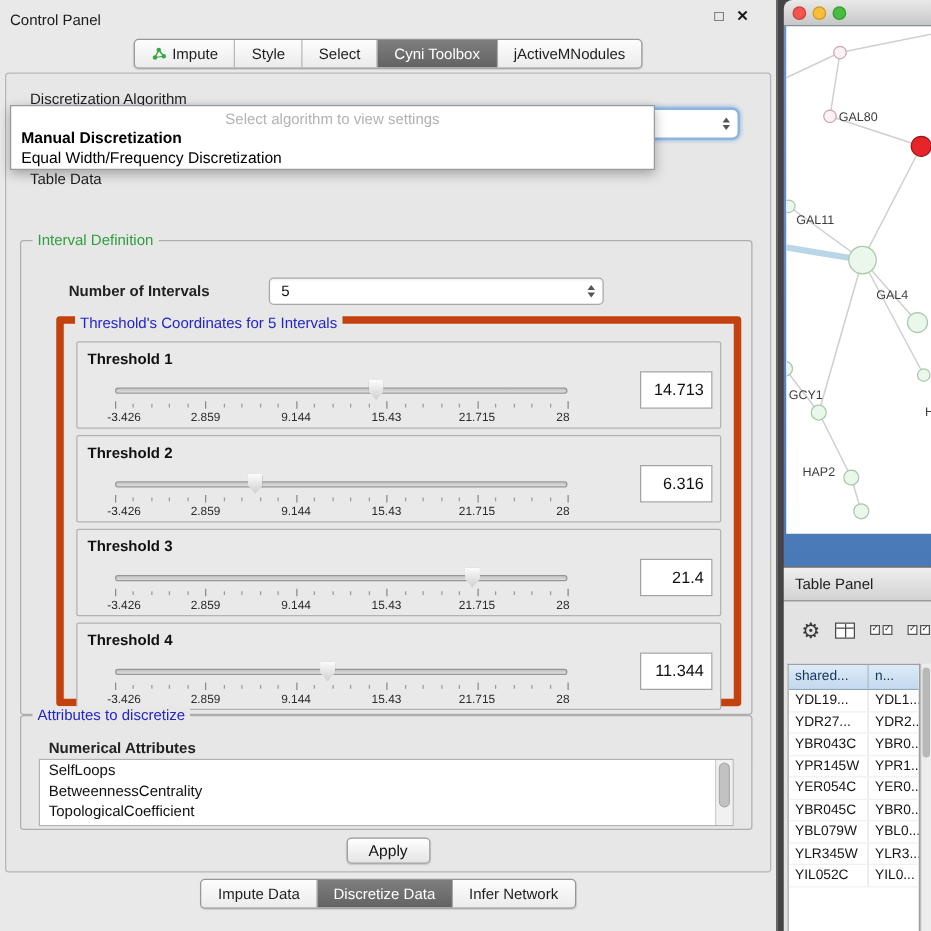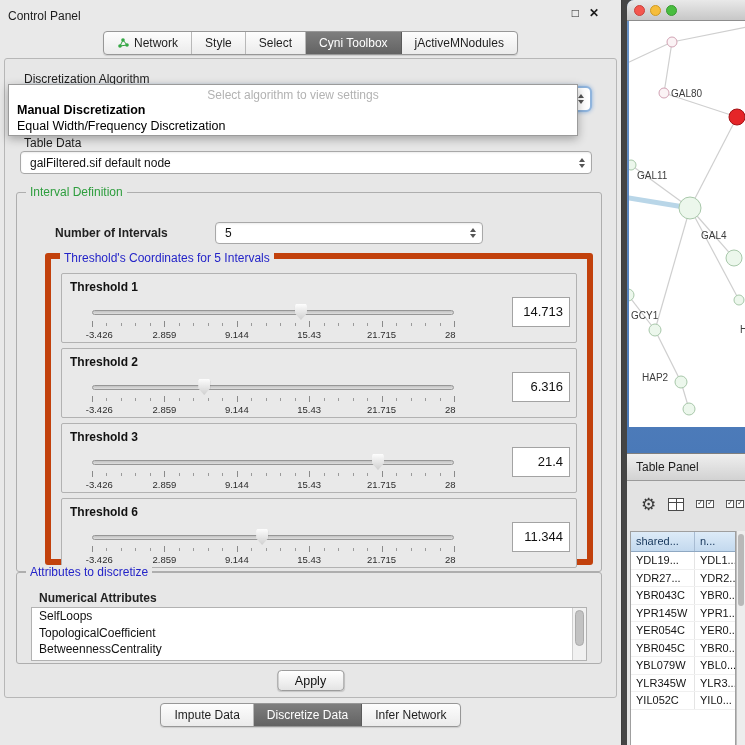--- a/index.html
+++ b/index.html
@@ -18,21 +18,21 @@
   .tab-group{display:flex;height:24px;border:1px solid #979797;border-radius:4px;background:linear-gradient(#fdfdfd,#ebebeb);overflow:hidden;box-shadow:0 1px 1px rgba(0,0,0,.12);}
   .tab{display:flex;align-items:center;gap:5px;padding:0 13px;font-size:12px;color:#1e1e1e;border-right:1px solid #b8b8b8;white-space:nowrap;}
   .tab:last-child{border-right:none;}
   .tab.selected{background:linear-gradient(#7e7e7e,#636363);color:#fff;border-right-color:#5a5a5a;}
   .net-glyph{display:inline-block;width:12px;height:12px;}
 
   .inner{position:absolute;left:4px;top:58px;width:613px;height:640px;background:#e7e7e7;border:1px solid #b7b7b7;border-radius:3px;}
 
   .algo-label{position:absolute;left:24px;top:72px;font-size:12px;color:#1d1d1d;z-index:5;}
   .algo-combo{position:absolute;left:20px;top:86px;width:572px;height:26px;background:#fff;border:2px solid #8fb4dd;border-radius:6px;box-shadow:0 0 4px #86aede;z-index:4;}
-  .popup{position:absolute;left:8px;top:84px;width:570px;height:52px;background:#fff;border:1px solid #9b9b9b;box-shadow:0 3px 9px rgba(0,0,0,.30);z-index:40;}
+  .popup{position:absolute;left:8px;top:84px;width:516px;height:52px;background:#fff;border:1px solid #9b9b9b;box-shadow:0 3px 9px rgba(0,0,0,.30);z-index:40;}
   .popup-hint{position:absolute;left:0;right:0;top:3px;text-align:center;font-size:12px;color:#b2b2b2;}
   .popup-opt1{position:absolute;left:8px;top:18px;font-weight:bold;font-size:12.5px;color:#000;}
   .popup-opt2{position:absolute;left:8px;top:34px;font-size:12.5px;color:#000;}
 
   .combo{position:absolute;background:#fff;border:1px solid #a8a8a8;border-radius:4px;box-shadow:inset 0 1px 2px rgba(0,0,0,.08);}
   .combo .val{position:absolute;left:9px;top:50%;transform:translateY(-50%);font-size:12px;color:#111;white-space:nowrap;}
   .stepper{position:absolute;right:6px;top:50%;transform:translateY(-50%);display:flex;flex-direction:column;gap:2px;}
   .stepper b{display:block;width:0;height:0;border-left:3.5px solid transparent;border-right:3.5px solid transparent;}
   .stepper b.up{border-bottom:4.5px solid #555;}
   .stepper b.down{border-top:4.5px solid #555;}
@@ -133,21 +133,21 @@
           <span class="net-glyph">
             <svg width="12" height="12" viewBox="0 0 12 12">
               <line x1="3" y1="9" x2="6" y2="3" stroke="#2f9e3e" stroke-width="1"></line>
               <line x1="6" y1="3" x2="10" y2="8" stroke="#2f9e3e" stroke-width="1"></line>
               <line x1="3" y1="9" x2="10" y2="8" stroke="#2f9e3e" stroke-width="1"></line>
               <circle cx="3" cy="9" r="1.8" fill="#34a844"></circle>
               <circle cx="6" cy="3" r="1.8" fill="#34a844"></circle>
               <circle cx="10" cy="8" r="1.8" fill="#34a844"></circle>
             </svg>
           </span>
-          <span>Network</span>
+          <span>Impute</span>
         </div>
         <div class="tab">
           <span>Style</span>
         </div>
         <div class="tab">
           <span>Select</span>
         </div>
         <div class="tab selected">
           <span>Cyni Toolbox</span>
         </div>
@@ -167,27 +167,20 @@
         </span>
     </div>
 
     <div class="popup">
       <div class="popup-hint">Select algorithm to view settings</div>
       <div class="popup-opt1">Manual Discretization</div>
       <div class="popup-opt2">Equal Width/Frequency Discretization</div>
     </div>
 
     <div class="td-label">Table Data</div>
-    <div class="combo td-combo">
-      <span class="val">galFiltered.sif default node</span>
-      <span class="stepper">
-          <b class="up"></b>
-          <b class="down"></b>
-        </span>
-    </div>
 
     <div class="group interval-group">
       <span class="group-title green">Interval Definition</span>
       <div class="noi-label">Number of Intervals</div>
       <div class="combo noi-combo">
         <span class="val">5</span>
         <span class="stepper">
             <b class="up"></b>
             <b class="down"></b>
           </span>
@@ -326,21 +319,21 @@
                   <span>2.859</span>
                   <span>9.144</span>
                   <span>15.43</span>
                   <span>21.715</span>
                   <span>28</span>
                 </div>
               </div>
             </div>
 
             <div class="th-row">
-              <div class="th-label">Threshold 6</div>
+              <div class="th-label">Threshold 4</div>
               <div class="th-value">11.344</div>
               <div class="th-slider">
                 <div class="track"></div>
                 <div class="thumb" style="left: 46.9993%;"></div>
                 <div class="ticks">
                   <i class="major" style="left: 0%;"></i>
                   <i style="left: 4%;"></i>
                   <i style="left: 8%;"></i>
                   <i style="left: 12%;"></i>
                   <i style="left: 16%;"></i>
@@ -381,23 +374,23 @@
       </div>
     </div>
 
     <div class="group attr-group">
       <span class="group-title blue">Attributes to discretize</span>
       <div class="attr-label">Numerical Attributes</div>
       <div class="attr-list">
 
           <div class="attr-item">SelfLoops</div>
 
+          <div class="attr-item">BetweennessCentrality</div>
+
           <div class="attr-item">TopologicalCoefficient</div>
-
-          <div class="attr-item">BetweennessCentrality</div>
 
         <div class="attr-scroll">
             <div class="sthumb"></div>
           </div>
       </div>
     </div>
 
     <button class="apply-btn">Apply</button>
 
     <div class="bottom-tabs">

